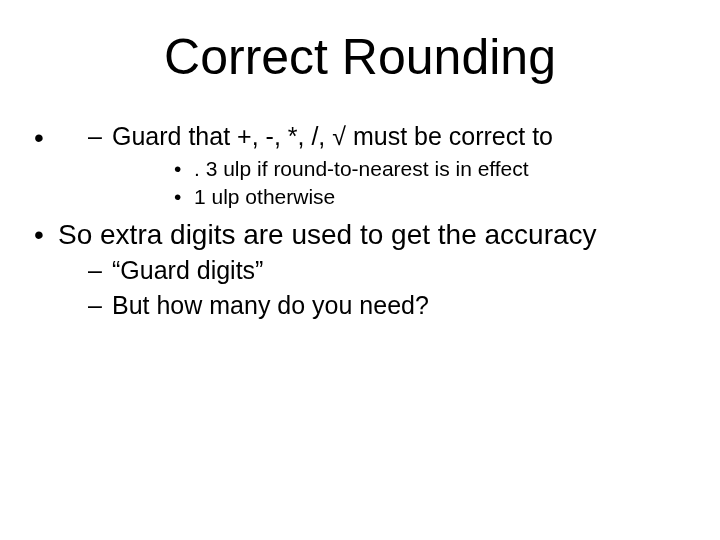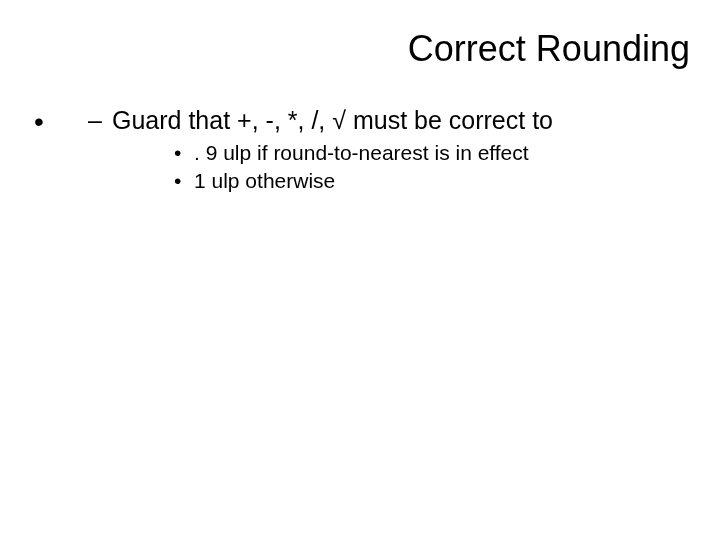--- a/index.html
+++ b/index.html
@@ -11,22 +11,22 @@
     font-family: Arial, Helvetica, sans-serif;
     color: #000000;
   }
   .slide {
     width: 720px;
     height: 540px;
     box-sizing: border-box;
     padding: 18px 30px 30px 30px;
   }
   .title {
-    text-align: right;
-    font-size: 36px;
+    text-align: center;
+    font-size: 50px;
     font-weight: 400;
     margin: 10px 0 34px 0;
   }
   ul.level1 {
     list-style: none;
     padding: 0;
     margin: 0;
   }
   ul.level1 > li {
     font-size: 28px;
@@ -88,25 +88,36 @@
   <div class="title">Correct Rounding</div>
 
   <ul class="level1">
 
     <li>
       <ul class="level2">
         <li>
           <span>Guard that +, -, *, /, √ must be correct to</span>
           <ul class="level3">
             <li>
-              <span>. 9 ulp if round-to-nearest is in effect</span>
+              <span>. 3 ulp if round-to-nearest is in effect</span>
             </li>
             <li>
               <span>1 ulp otherwise</span>
             </li>
           </ul>
         </li>
       </ul>
     </li>
 
+    <li>
+      <span>So extra digits are used to get the accuracy</span>
+      <ul class="level2">
+        <li>
+          <span>“Guard digits”</span>
+        </li>
+        <li>
+          <span>But how many do you need?</span>
+        </li>
+      </ul>
+    </li>
 
   </ul>
 </div>
 
 </body></html>

